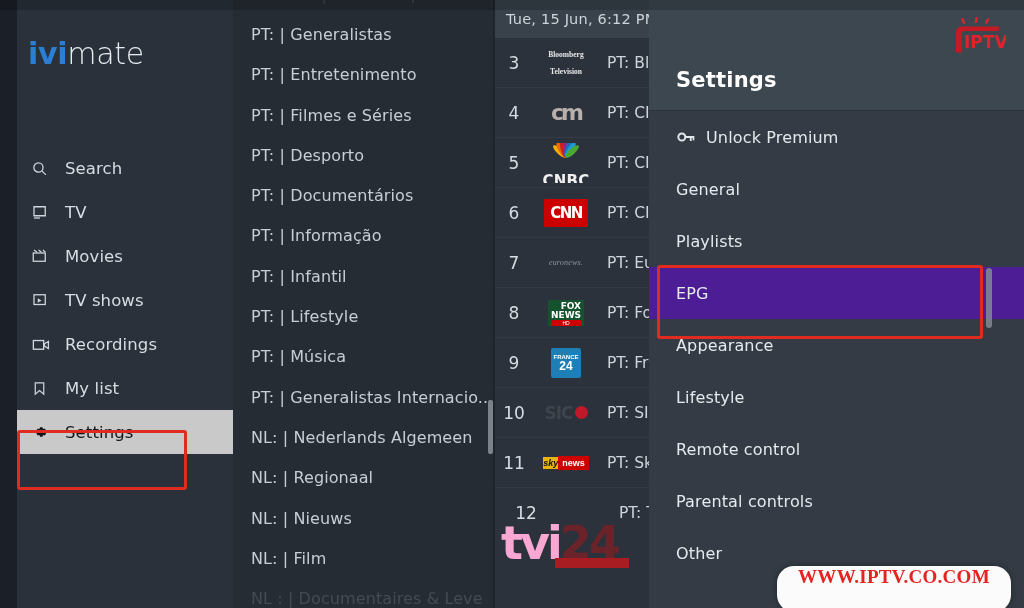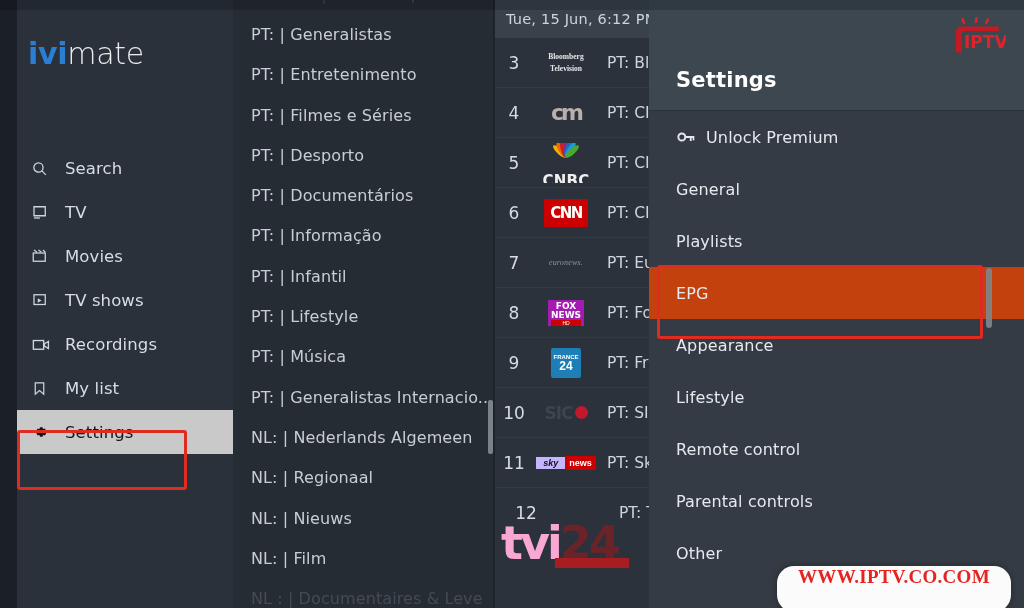--- a/index.html
+++ b/index.html
@@ -100,40 +100,40 @@
   }
   .ch-logo{
     width:66px;flex:0 0 66px;height:40px;position:relative;
     display:flex;align-items:center;justify-content:center;overflow:hidden;
   }
   .ch-name{
     margin-left:8px;font-size:15.5px;color:#cfd5dc;white-space:nowrap;
     font-family:"DejaVu Sans","Liberation Sans",sans-serif;
   }
   
-  .lg-bloom{font-size:7.5px;color:#e8e8e8;font-weight:700;line-height:12px;text-align:center;font-family:"Liberation Serif",serif;}
+  .lg-bloom{font-size:7.5px;color:#e8e8e8;font-weight:700;line-height:17px;text-align:center;font-family:"Liberation Serif",serif;}
   .lg-cnn-g{font-size:22px;color:#b9b0ab;font-weight:900;letter-spacing:-3px;font-family:"DejaVu Sans",sans-serif;}
   .lg-cnbc-wrap{display:flex;flex-direction:column;align-items:center;line-height:1;}
   .lg-peacock{width:34px;height:20px;position:relative;}
   .lg-peacock i{position:absolute;bottom:0;left:50%;width:6px;height:17px;border-radius:50% 50% 40% 40%;transform-origin:50% 100%;}
   .lg-cnbc-t{font-size:15px;color:#f0f0f0;font-weight:700;letter-spacing:.3px;margin-top:17px;font-family:"DejaVu Sans",sans-serif;}
   .lg-cnnbox{background:#cc0000;padding:5px 6px;border-radius:1px;}
   .lg-cnnbox span{font-size:15px;color:#fff;font-weight:900;letter-spacing:-1.5px;font-family:"DejaVu Sans",sans-serif;}
   .lg-euro{font-size:8px;color:#8d949b;font-style:italic;letter-spacing:.2px;font-family:"Liberation Serif",serif;}
-  .lg-fox-wrap{display:flex;flex-direction:column;align-items:center;background:#a21caf;padding:2px 3px 0;}
+  .lg-fox-wrap{display:flex;flex-direction:column;align-items:flex-end;background:#14532d;padding:2px 3px 0;}
   .lg-fox-t{font-size:9px;color:#fff;font-weight:900;line-height:9px;font-family:"DejaVu Sans",sans-serif;}
   .lg-fox-hd{font-size:5px;color:#fff;background:#c00;width:100%;text-align:center;line-height:6px;}
   .lg-f24{background:#1d7fb5;width:30px;height:30px;display:flex;flex-direction:column;align-items:center;justify-content:center;border-radius:2px;}
   .lg-f24 .a{font-size:6px;color:#fff;font-weight:700;line-height:6px;}
   .lg-f24 .b{font-size:12px;color:#fff;font-weight:800;line-height:12px;}
   .lg-sic{display:flex;align-items:center;}
   .lg-sic .t{font-size:17px;color:#3d444c;font-weight:900;letter-spacing:-1px;font-family:"DejaVu Sans",sans-serif;}
   .lg-sic .dot{width:13px;height:13px;border-radius:50%;background:#c2182b;margin-left:2px;}
   .lg-sky{display:flex;align-items:center;}
-  .lg-sky .s{background:#c4b5fd;color:#111;font-size:9px;font-weight:900;padding:1px 7px;font-style:italic;}
+  .lg-sky .s{background:#eab308;color:#111;font-size:9px;font-weight:900;padding:1px 0;font-style:italic;}
   .lg-sky .n{background:#cc0000;color:#fff;font-size:9px;font-weight:700;padding:2px 4px;}
   .tvi-wm{
     position:absolute;left:6px;top:512px;width:160px;height:62px;
     display:flex;align-items:center;justify-content:flex-start;
   }
   .tvi-wm .tvi{font-size:46px;font-weight:900;color:#f9a8d4;letter-spacing:-3px;font-family:"DejaVu Sans",sans-serif;}
   .tvi-wm .n24{font-size:46px;font-weight:900;color:#6a2328;letter-spacing:-3px;font-family:"DejaVu Sans",sans-serif;}
   .tvi-bar{position:absolute;left:60px;top:558px;width:74px;height:10px;background:#a81d22;}
   .ch-edge{position:absolute;right:0;top:0;width:2px;height:608px;background:#222830;}
 
@@ -157,21 +157,21 @@
   .set-list{position:absolute;left:0;top:111px;width:375px;}
   .set-item{
     height:52px;display:flex;align-items:center;padding-left:27px;
     box-sizing:border-box;position:relative;
   }
   .set-item .s-ico{width:30px;flex:0 0 30px;display:flex;align-items:center;color:#e3e8ec;}
   .set-item .s-lbl{
     font-size:16px;color:#e5eaee;letter-spacing:.15px;
     font-family:"DejaVu Sans","Liberation Sans",sans-serif;
   }
-  .set-item.highlight{background:#c2410c;text-align:center;}
+  .set-item.highlight{background:#4c1d95;text-align:center;}
 
   
   .right-edge{position:absolute;right:0;top:0;width:24px;height:608px;background:#262c34;z-index:2;}
   .panel-scroll{
     position:absolute;left:986px;top:268px;width:6px;height:60px;
     background:#7e868e;border-radius:3px;z-index:8;opacity:.9;
   }
 
   
   .redbox{

